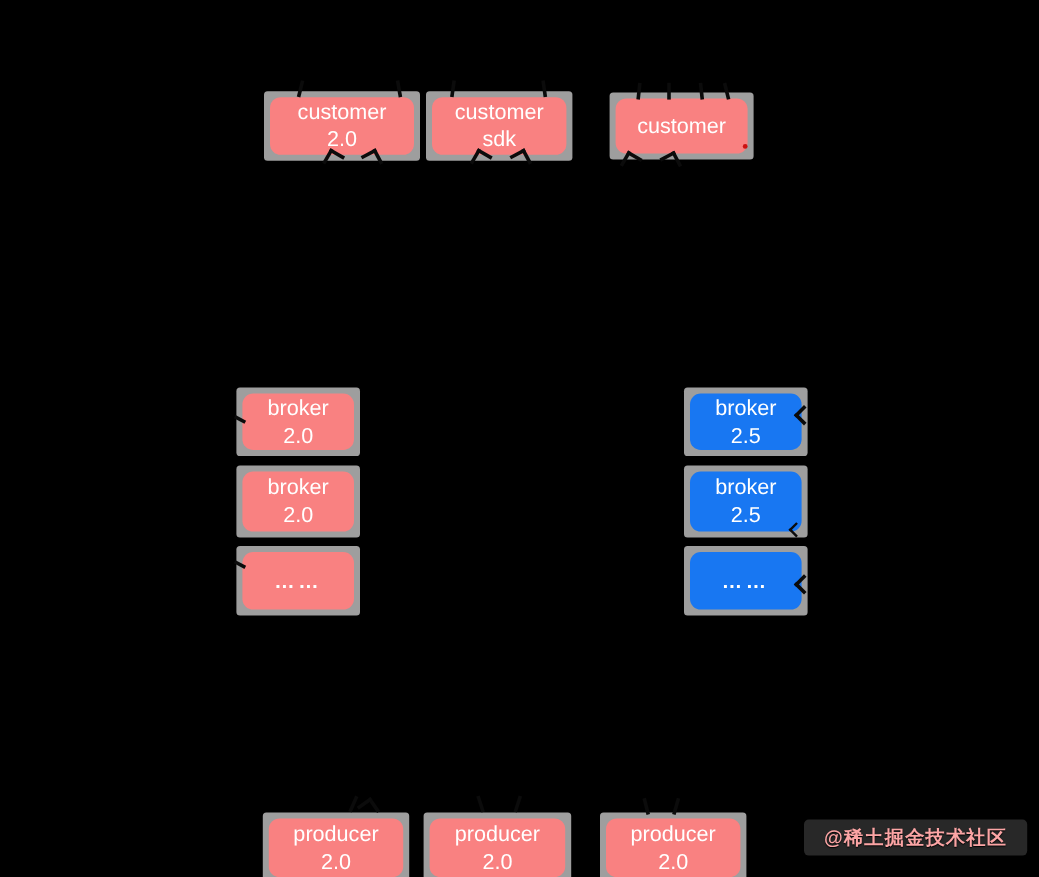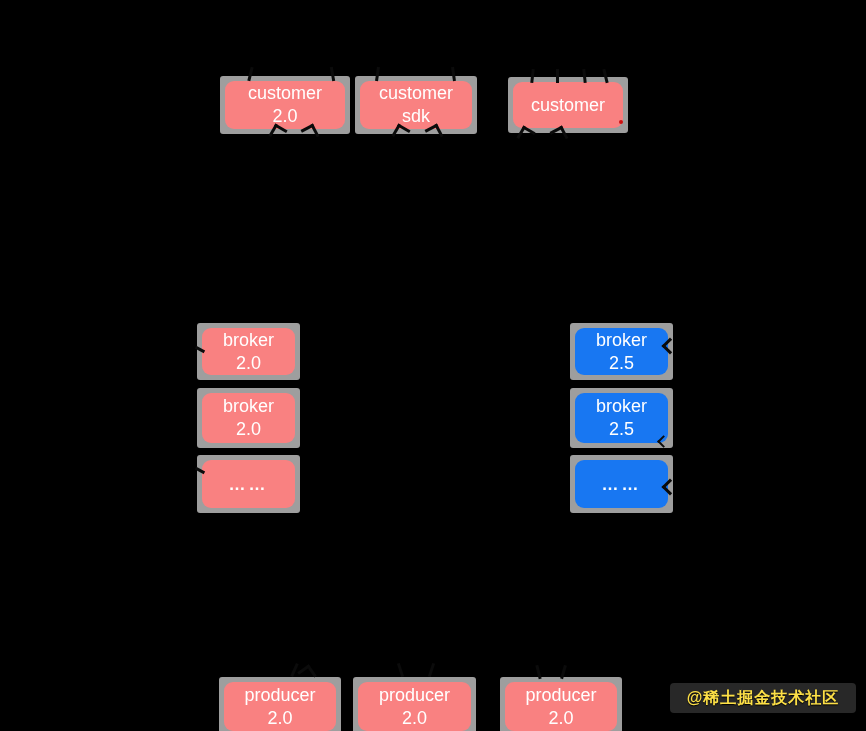--- a/index.html
+++ b/index.html
@@ -66,21 +66,21 @@
   .a-br2{left:659px;top:437px;width:7px;height:7px;transform:rotate(-45deg);border-width:2px;}
   .a-br3{left:664px;top:481px;width:9px;height:9px;transform:rotate(-45deg);}
 
   .red-dot{position:absolute;left:619px;top:120px;width:4px;height:4px;
            border-radius:50%;background:#cc1111;}
 
   .watermark{
     position:absolute;left:670px;top:683px;width:186px;height:30px;
     background:rgba(95,95,95,0.42);border-radius:4px;
     display:flex;align-items:center;justify-content:center;
-    color:#fde047;font-size:16px;font-weight:bold;letter-spacing:1px;
+    color:#fca5a5;font-size:16px;font-weight:bold;letter-spacing:1px;
     text-shadow:0 1px 1px #000;white-space:nowrap;
   }
 </style>
 </head>
 <body>
 
 <div class="canvas" style="--background: #000000; --customer-producer: #F98181; --broker-new: #1877F2; --shadow: #9E9E9E; --label-text: #FFFFFF;">
 
   <div class="node n-c1">
     <div class="fill pink">

